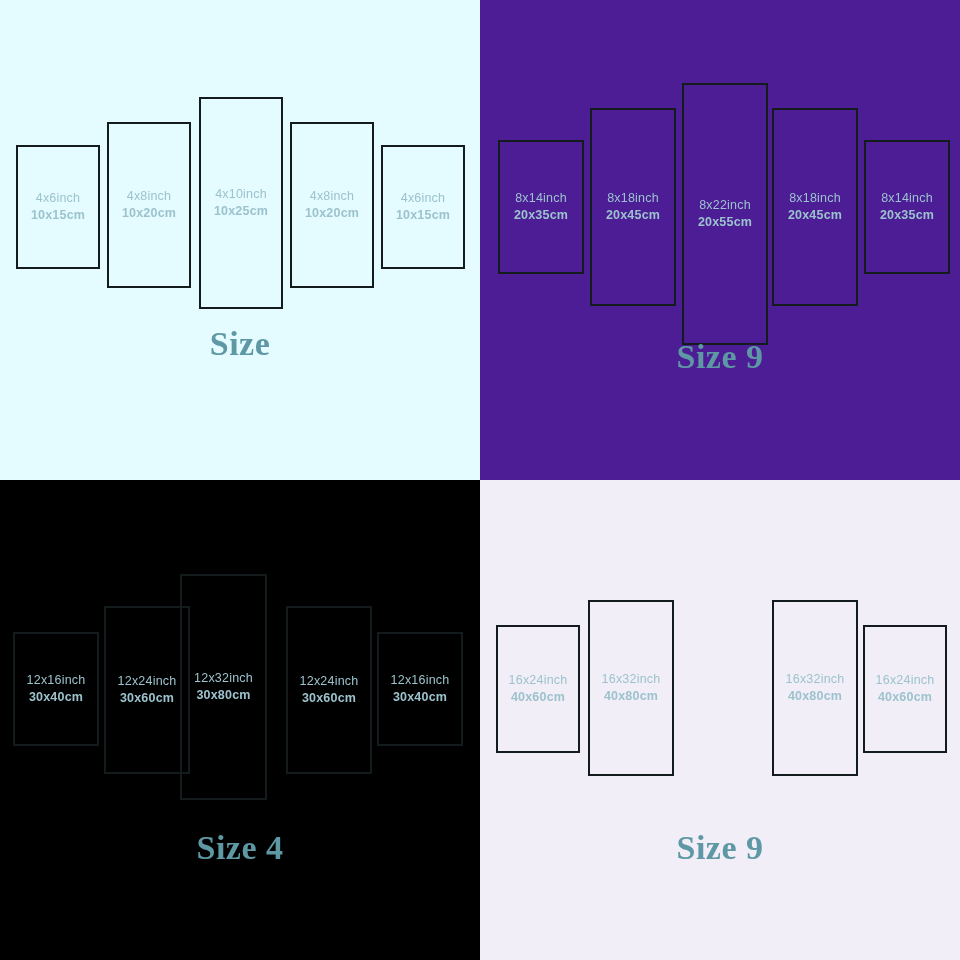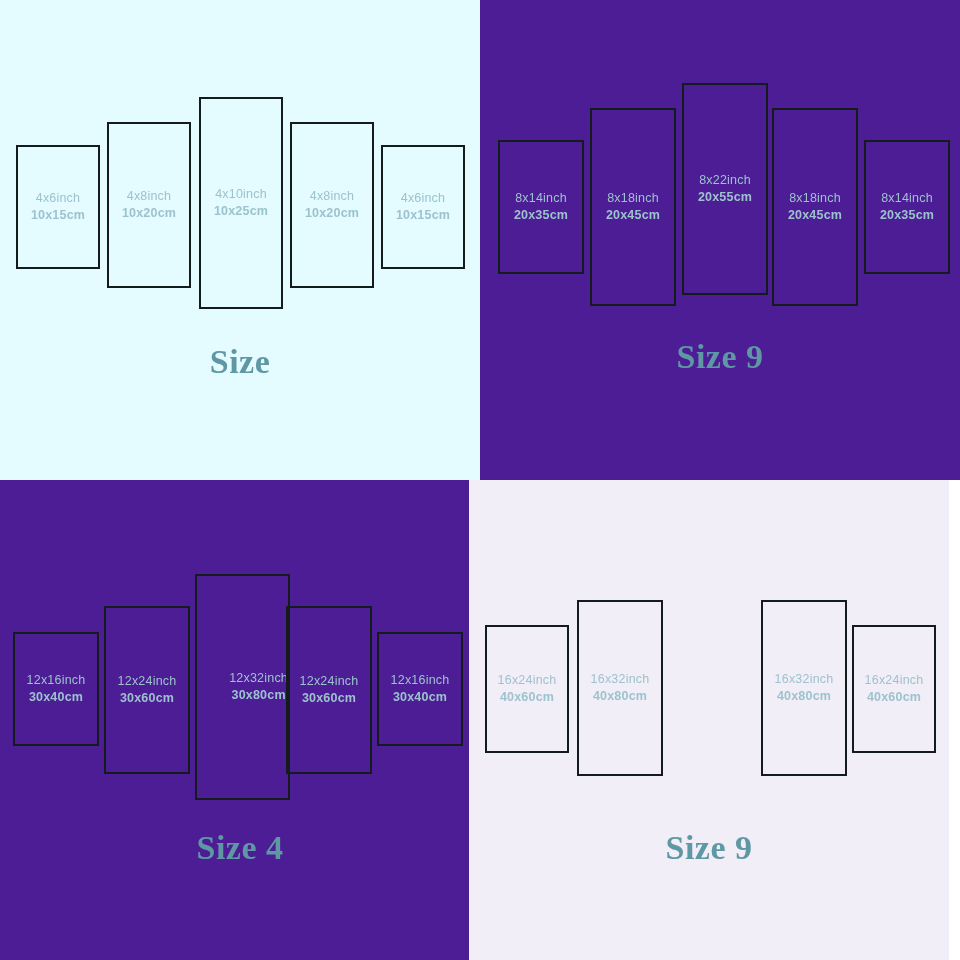--- a/index.html
+++ b/index.html
@@ -20,21 +20,21 @@
   }
   .quadrant {
     position: absolute;
     width: 480px;
     height: 480px;
     overflow: hidden;
   }
   .quadrant.q-tl { left: 0;    top: 0;   }
   .quadrant.q-tr { left: 480px; top: 0;  }
   .quadrant.q-bl { left: 0;    top: 480px; }
-  .quadrant.q-br { left: 469px; top: 480px; }
+  .quadrant.q-br { left: 480px; top: 480px; }
 
   .panels {
     position: absolute;
     left: 0;
     top: 0;
     width: 480px;
     height: 480px;
   }
 
   .panel {
@@ -87,51 +87,51 @@
         <div class="panel" style="left: 199px; top: 97px; width: 84px; height: 212px;">
           <div class="panel-text"><span>4x10inch</span><span class="l2">10x25cm</span></div>
         </div>
         <div class="panel" style="left: 290px; top: 122px; width: 84px; height: 166px;">
           <div class="panel-text"><span>4x8inch</span><span class="l2">10x20cm</span></div>
         </div>
         <div class="panel" style="left: 381px; top: 145px; width: 84px; height: 124px;">
           <div class="panel-text"><span>4x6inch</span><span class="l2">10x15cm</span></div>
         </div>
       </div>
-      <div class="size-title" style="top: 343px;">Size</div>
+      <div class="size-title" style="top: 325px;">Size</div>
     </div>
     <div class="quadrant q-tr" style="background: #4c1d95;">
       <div class="panels">
         <div class="panel" style="left: 18px; top: 140px; width: 86px; height: 134px;">
           <div class="panel-text"><span>8x14inch</span><span class="l2">20x35cm</span></div>
         </div>
         <div class="panel" style="left: 110px; top: 108px; width: 86px; height: 198px;">
           <div class="panel-text"><span>8x18inch</span><span class="l2">20x45cm</span></div>
         </div>
-        <div class="panel" style="left: 202px; top: 83px; width: 86px; height: 212px;">
+        <div class="panel" style="left: 202px; top: 83px; width: 86px; height: 262px;">
           <div class="panel-text"><span>8x22inch</span><span class="l2">20x55cm</span></div>
         </div>
         <div class="panel" style="left: 292px; top: 108px; width: 86px; height: 198px;">
           <div class="panel-text"><span>8x18inch</span><span class="l2">20x45cm</span></div>
         </div>
         <div class="panel" style="left: 384px; top: 140px; width: 86px; height: 134px;">
           <div class="panel-text"><span>8x14inch</span><span class="l2">20x35cm</span></div>
         </div>
       </div>
       <div class="size-title" style="top: 338px;">Size 9</div>
     </div>
-    <div class="quadrant q-bl" style="background: #4c1d95;">
+    <div class="quadrant q-bl" style="background: #000000;">
       <div class="panels">
         <div class="panel" style="left: 13px; top: 152px; width: 86px; height: 114px;">
           <div class="panel-text"><span>12x16inch</span><span class="l2">30x40cm</span></div>
         </div>
         <div class="panel" style="left: 104px; top: 126px; width: 86px; height: 168px;">
           <div class="panel-text"><span>12x24inch</span><span class="l2">30x60cm</span></div>
         </div>
-        <div class="panel" style="left: 195px; top: 94px; width: 95px; height: 226px; justify-content: flex-end;">
+        <div class="panel" style="left: 180px; top: 94px; width: 87px; height: 226px;">
           <div class="panel-text"><span>12x32inch</span><span class="l2">30x80cm</span></div>
         </div>
         <div class="panel" style="left: 286px; top: 126px; width: 86px; height: 168px;">
           <div class="panel-text"><span>12x24inch</span><span class="l2">30x60cm</span></div>
         </div>
         <div class="panel" style="left: 377px; top: 152px; width: 86px; height: 114px;">
           <div class="panel-text"><span>12x16inch</span><span class="l2">30x40cm</span></div>
         </div>
       </div>
       <div class="size-title" style="top: 349px;">Size 4</div>

